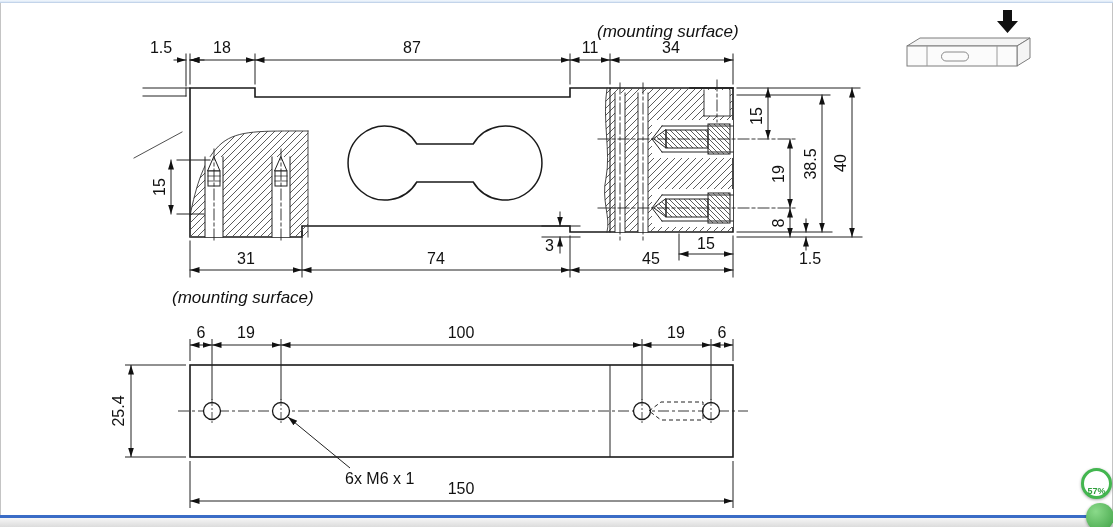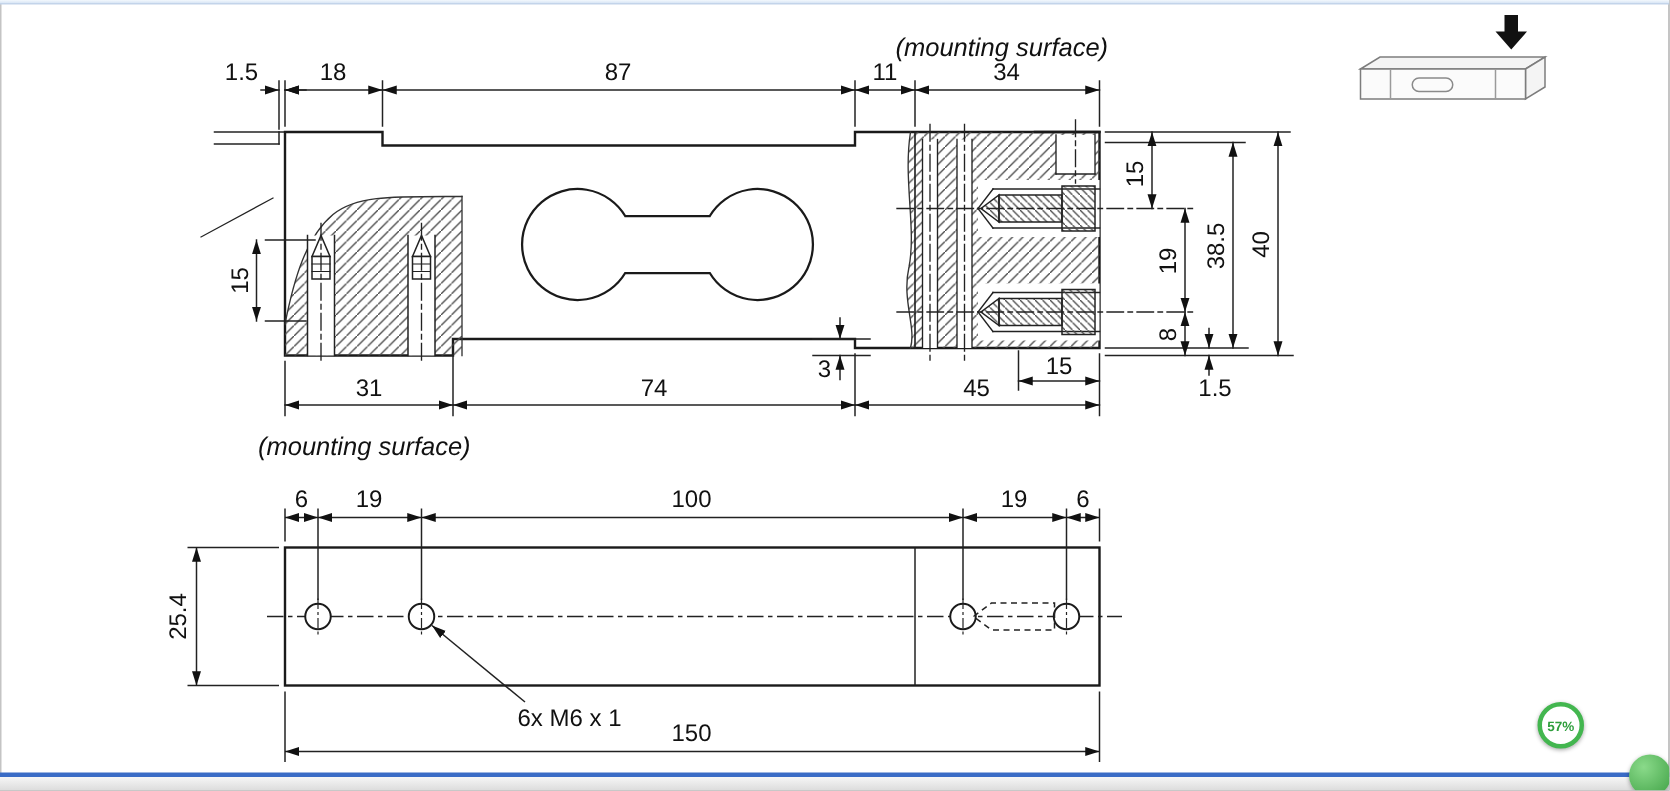--- a/index.html
+++ b/index.html
@@ -18,24 +18,24 @@
     position:absolute; left:0; right:0; bottom:0; height:12px;
     background:linear-gradient(#f6f6f6,#dcdcdc);
     border-top:3px solid #3a6cc6; z-index:4;
   }
   .note {
     position:absolute; left:937px; top:486px;
     font-style:italic; font-size:17px; color:#1b1b1b; z-index:5;
     letter-spacing:0.2px;
   }
   .badge-top {
-    position:absolute; left:1025px; top:468px; width:31px; height:31px;
+    position:absolute; left:1081px; top:468px; width:31px; height:31px;
     border-radius:50%; background:#fff; border:3px solid #43b64f;
     color:#2e9e3c; font-size:9px; font-weight:bold;
-    display:flex; align-items:center; justify-content:center;
+    display:flex; align-items:flex-end; justify-content:center;
     z-index:6; box-shadow:0 1px 3px rgba(0,0,0,.35);
   }
   .badge-bottom {
     position:absolute; left:1086px; top:503px; width:28px; height:28px;
     border-radius:50%;
     background:radial-gradient(circle at 35% 30%, #8ada8a, #3c9f42);
     z-index:6; box-shadow:0 1px 3px rgba(0,0,0,.35);
   }
   svg.drawing { position:absolute; left:0; top:0; z-index:1; }
   text { font-family:"Liberation Sans", sans-serif; }

